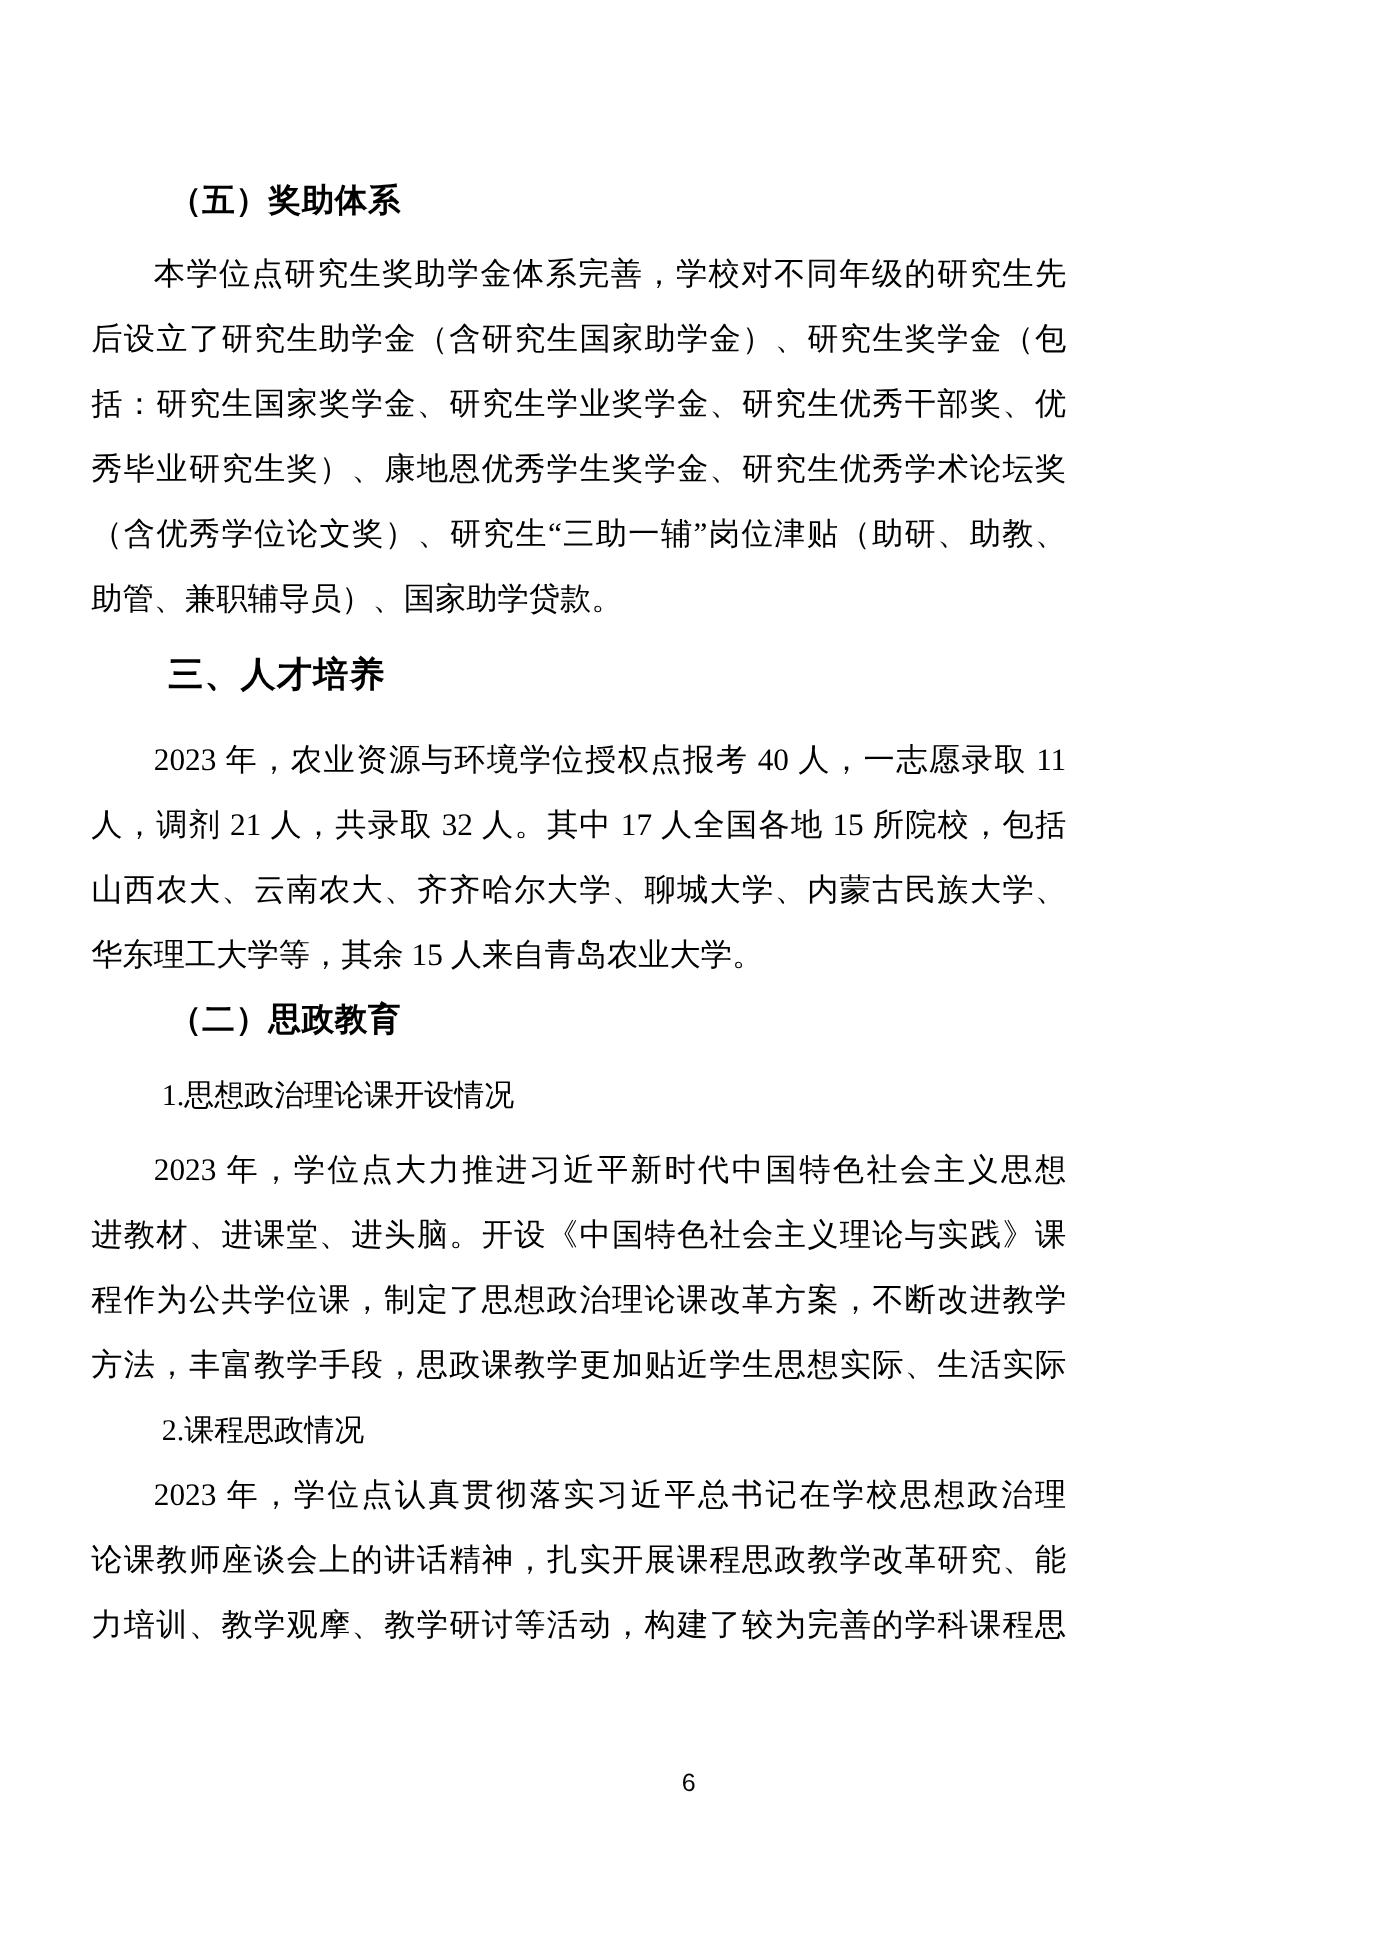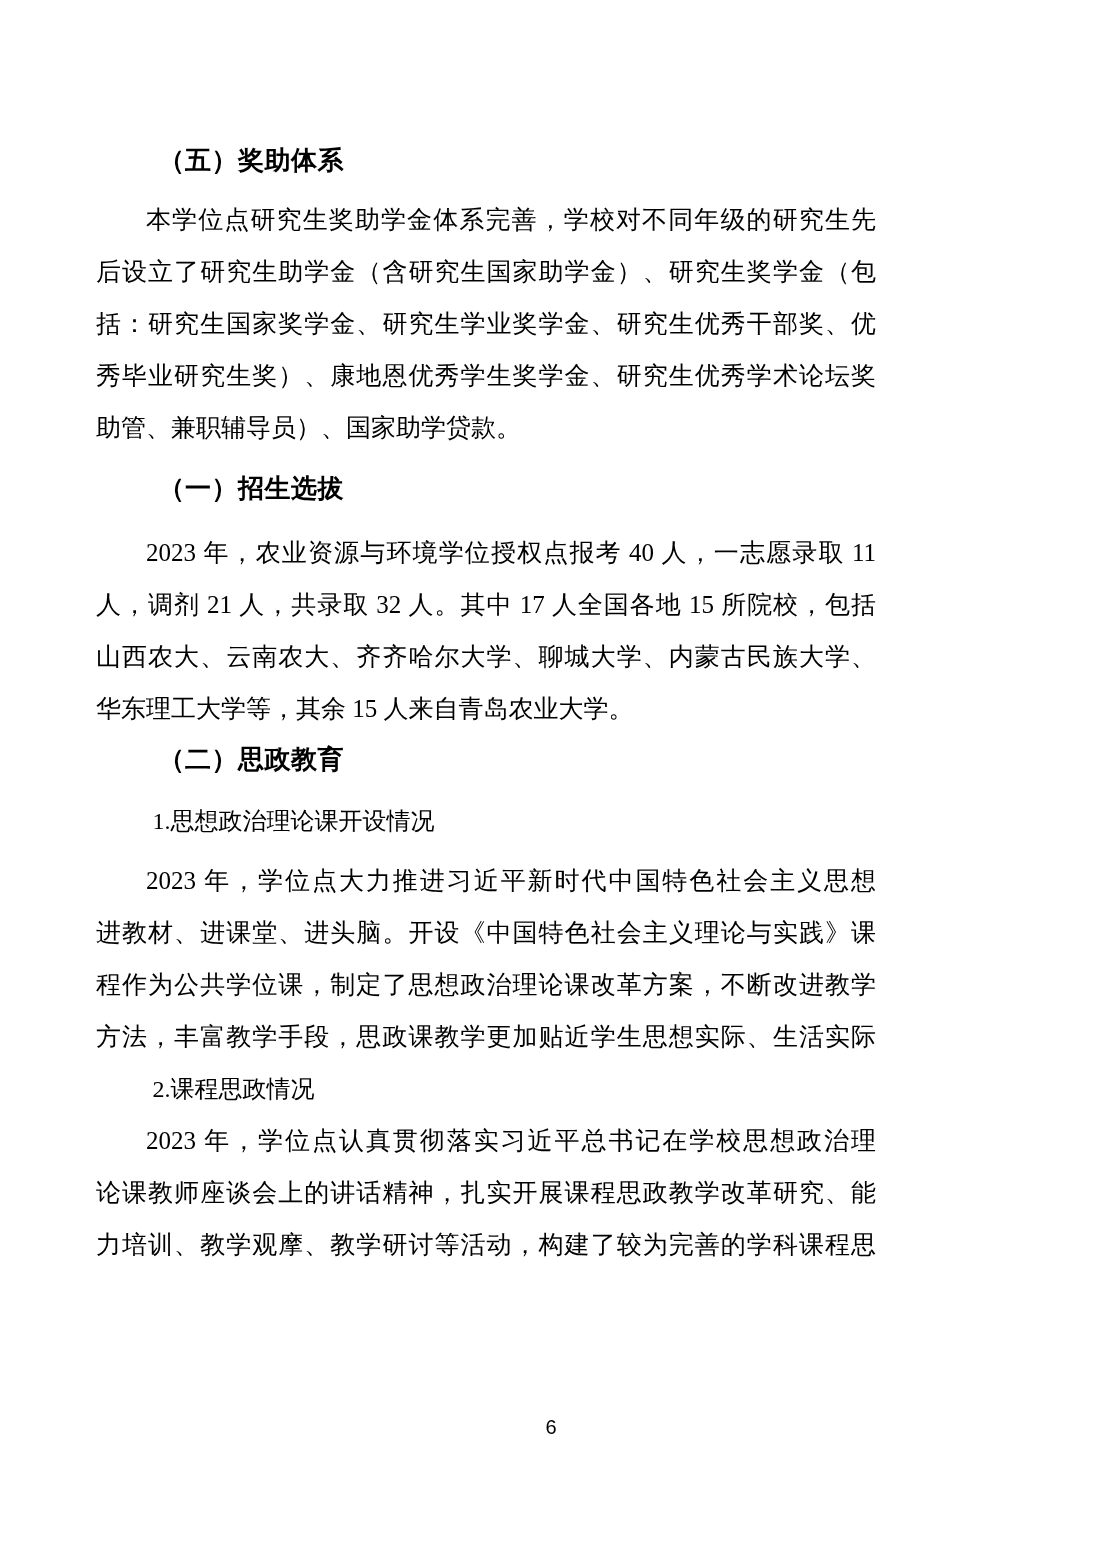--- a/index.html
+++ b/index.html
@@ -9,21 +9,21 @@
     height: 1559px;
     position: relative;
     overflow: hidden;
     font-family: "Liberation Serif", serif;
     color: #000000;
   }
   .page {
     position: relative;
     width: 1102px;
     height: 1403px;
-    padding: 142px 161px 0 96px;
+    padding: 142px 161px 0 73px;
     background: #ffffff;
   }
   
   .h1 {
     font-family: "Liberation Sans", sans-serif;
     font-weight: 900;
     font-size: 28px;
     line-height: 44px;
     text-indent: 2.2em;
     margin-top: 12px;
@@ -82,25 +82,26 @@
 
 <div class="page">
 
   <div class="h2 first">（五）奖助体系</div>
 
   <div class="para award">
     <div class="line indent">本学位点研究生奖助学金体系完善，学校对不同年级的研究生先</div>
     <div class="line">后设立了研究生助学金（含研究生国家助学金）、研究生奖学金（包</div>
     <div class="line">括：研究生国家奖学金、研究生学业奖学金、研究生优秀干部奖、优</div>
     <div class="line">秀毕业研究生奖）、康地恩优秀学生奖学金、研究生优秀学术论坛奖</div>
+    <div class="line">（含优秀学位论文奖）、研究生“三助一辅”岗位津贴（助研、助教、</div>
     <div class="line end">助管、兼职辅导员）、国家助学贷款。</div>
   </div>
 
+  <div class="h1">三、人才培养</div>
 
-  <div class="h2 admission">（一）招生选拔</div>
 
   <div class="para admission">
     <div class="line indent">2023 年，农业资源与环境学位授权点报考 40 人，一志愿录取 11</div>
     <div class="line">人，调剂 21 人，共录取 32 人。其中 17 人全国各地 15 所院校，包括</div>
     <div class="line">山西农大、云南农大、齐齐哈尔大学、聊城大学、内蒙古民族大学、</div>
     <div class="line end">华东理工大学等，其余 15 人来自青岛农业大学。</div>
   </div>
 
   <div class="h2 ideology">（二）思政教育</div>
 

